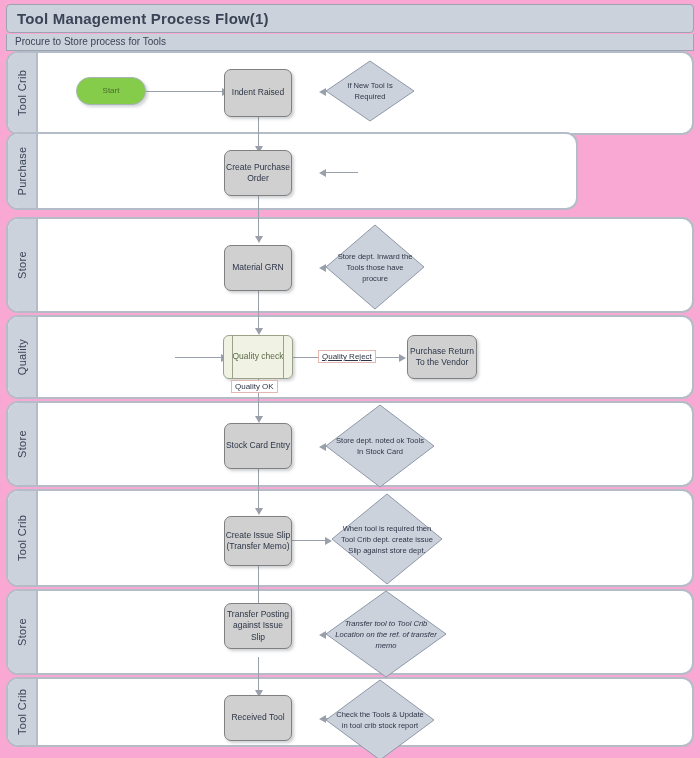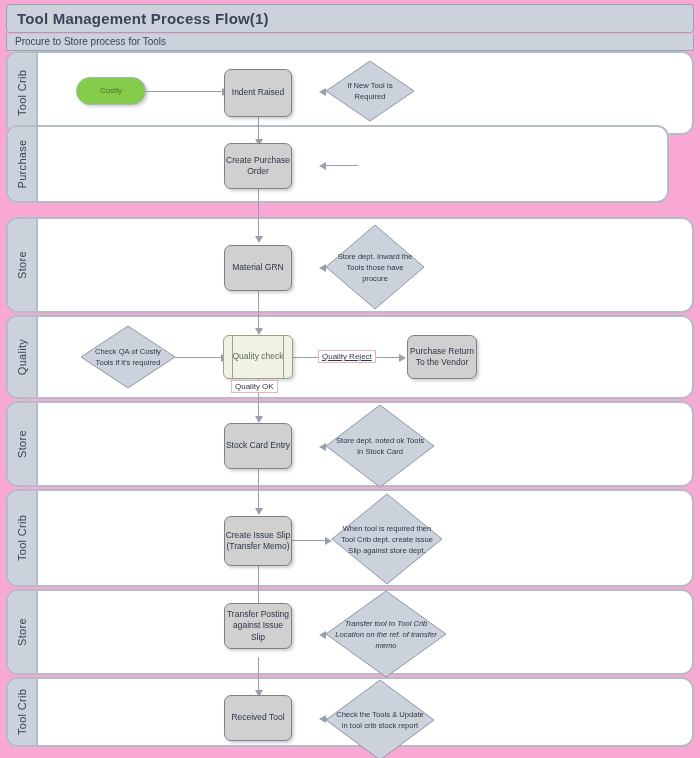--- a/index.html
+++ b/index.html
@@ -145,37 +145,37 @@
 
       <div class="conn h" style="left:108px;top:38px;width:78px;"></div>
       <div class="arrow right" style="left:184px;top:34.5px;"></div>
 
       <div class="conn h" style="left:287px;top:38px;width:33px;"></div>
       <div class="arrow left" style="left:281px;top:34.5px;"></div>
 
       <div class="conn v" style="left:220px;top:64px;height:36px;"></div>
 
       <div class="node start" style="left:38px;top:24px;width:70px;height:28px;">
-        <span>Costly</span>
+        <span>Start</span>
       </div>
 
       <div class="node proc" style="left:186px;top:16px;width:68px;height:48px;">
         <span>Indent Raised</span>
       </div>
 
       <div class="diamond" style="left:287px;top:7px;width:90px;height:62px;">
         <svg width="90" height="62" viewBox="0 0 90 62">
             <polygon points="45,1 89,31 45,61 1,31" fill="#ccd2dc" stroke="#8e98a8" stroke-width="1"></polygon>
           </svg>
         <div class="dtext">If New Tool Is Required</div>
       </div>
     </div>
   </div>
 
-  <div class="lane" style="top:125px;height:78px;width:663px;">
+  <div class="lane" style="top:132px;height:78px;width:572px;">
     <div class="lane-hdr">
       <span>Purchase</span>
     </div>
     <div class="lane-body">
       <div class="conn v" style="left:220px;top:-2px;height:16px;"></div>
       <div class="arrow down" style="left:216.5px;top:12px;"></div>
       <div class="conn h" style="left:287px;top:38px;width:33px;"></div>
       <div class="arrow left" style="left:281px;top:34.5px;"></div>
       <div class="conn v" style="left:220px;top:62px;height:26px;"></div>
 
@@ -221,26 +221,20 @@
       <div class="conn h" style="left:137px;top:40px;width:48px;"></div>
       <div class="arrow right" style="left:183px;top:36.5px;"></div>
 
       <div class="conn h" style="left:253px;top:40px;width:110px;"></div>
       <div class="arrow right" style="left:361px;top:36.5px;"></div>
       <div class="edgelabel" style="left:280px;top:33px;text-decoration:underline;">Quality Reject</div>
 
       <div class="conn v" style="left:220px;top:62px;height:28px;"></div>
       <div class="edgelabel" style="left:193px;top:63px;">Quality OK</div>
 
-      <div class="diamond" style="left:42px;top:8px;width:96px;height:64px;">
-        <svg width="96" height="64" viewBox="0 0 96 64">
-            <polygon points="48,1 95,32 48,63 1,32" fill="#ccd2dc" stroke="#8e98a8" stroke-width="1"></polygon>
-          </svg>
-        <div class="dtext" style="padding:0 9px;">Check QA of Costly Tools if it's required</div>
-      </div>
 
       <div class="node proc" style="left:369px;top:18px;width:70px;height:44px;">
         <span>Purchase Return To the Vendor</span>
       </div>
 
       <div class="node subproc" style="left:185px;top:18px;width:70px;height:44px;">
         <span>Quality check</span>
       </div>
     </div>
   </div>

